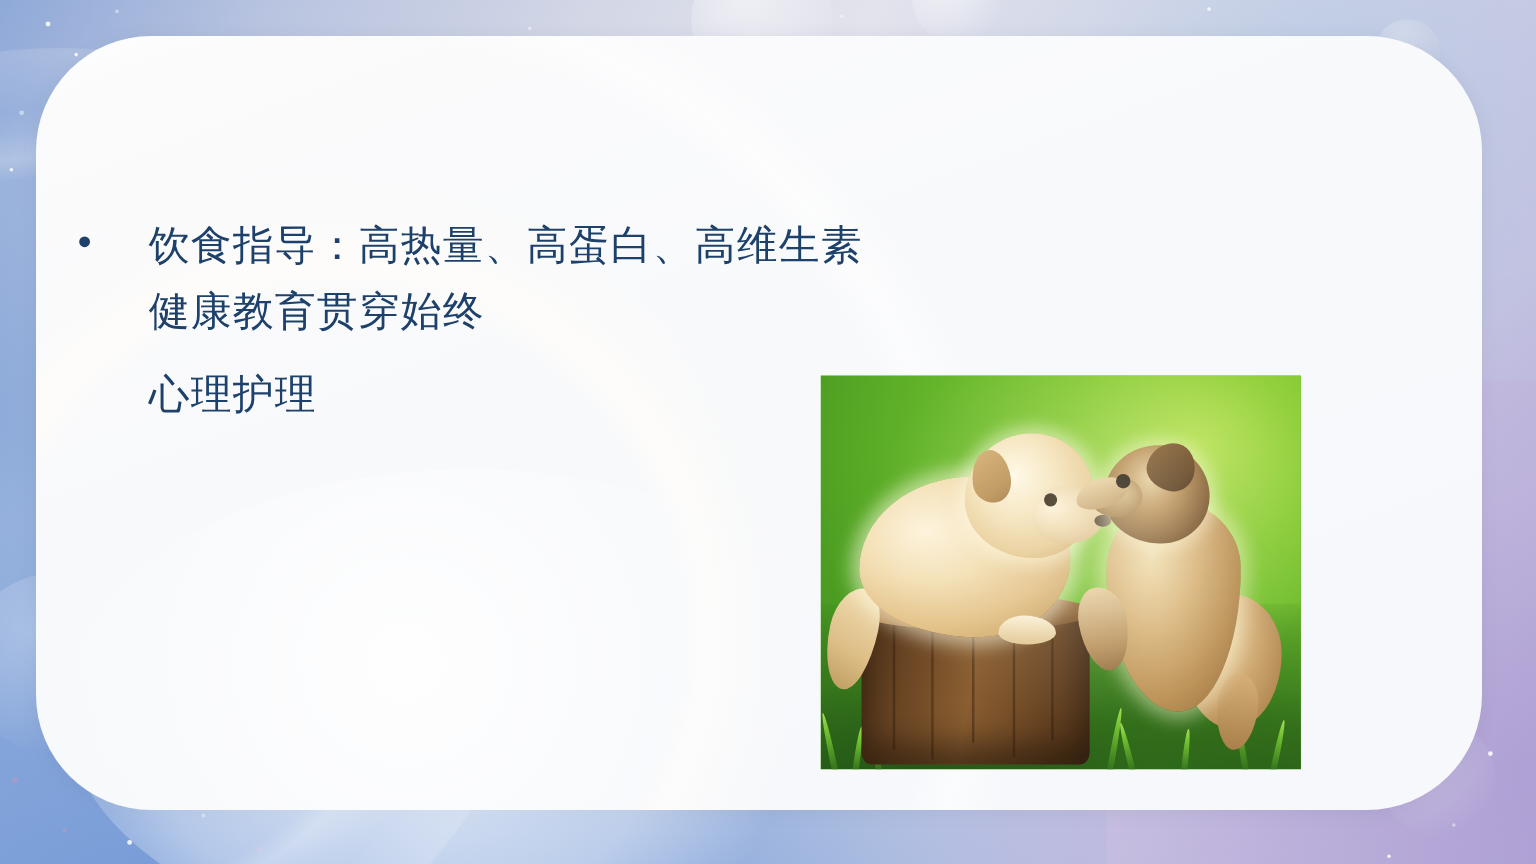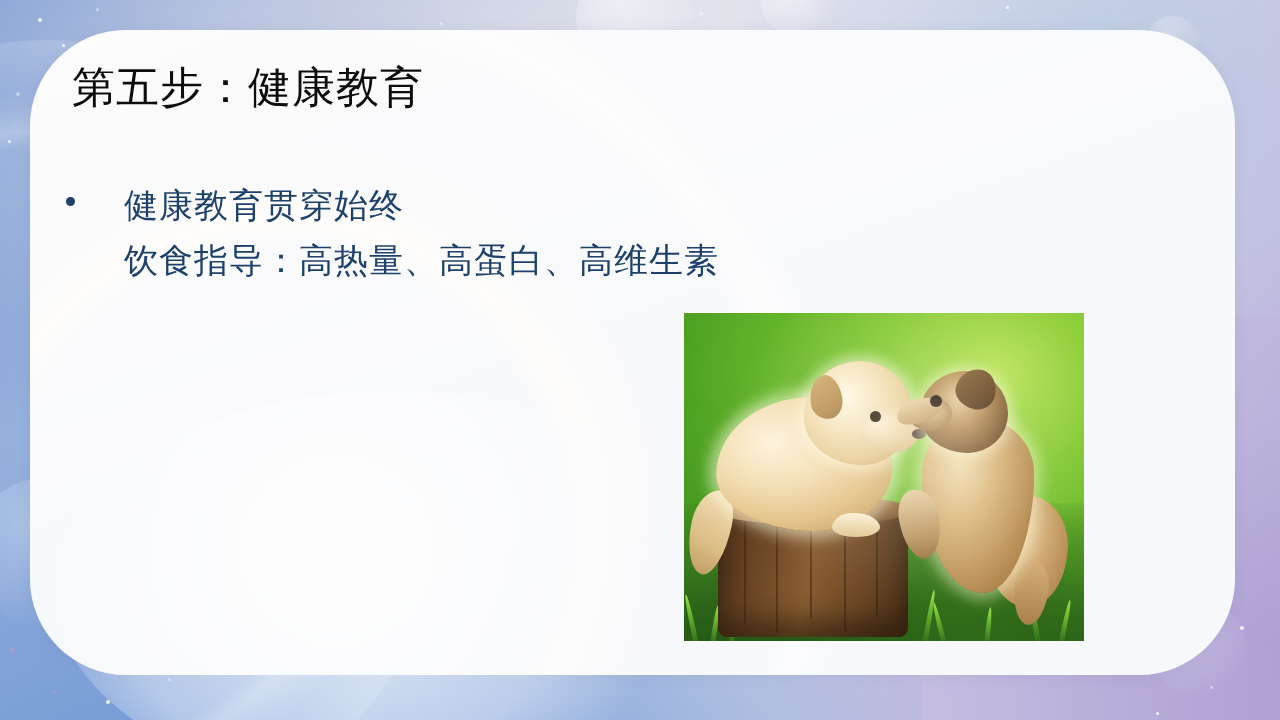--- a/index.html
+++ b/index.html
@@ -441,27 +441,27 @@
   <div class="sparkle" style="left:36px;top:600px;width:3px;height:3px;"></div>
   <div class="sparkle dim" style="left:1198px;top:560px;width:4px;height:4px;"></div>
   <div class="sparkle" style="left:1240px;top:626px;width:4px;height:4px;"></div>
   <div class="sparkle dim" style="left:1210px;top:686px;width:3px;height:3px;"></div>
   <div class="sparkle" style="left:1156px;top:712px;width:3px;height:3px;"></div>
 
   <div class="card">
     <div class="card-sheen"></div>
   </div>
 
-  <div class="slide-title">第五步：健康教育</div>
 
   <div class="body-block">
     <div class="bullet-dot"></div>
     <div class="body-lines">
+      <div class="ln">饮食指导：高热量、高蛋白、高维生素</div>
       <div class="ln">健康教育贯穿始终</div>
-      <div class="ln">饮食指导：高热量、高蛋白、高维生素</div>
+      <div class="ln spaced-above">心理护理</div>
     </div>
   </div>
 
   <div class="photo">
     <div class="ph-sky"></div>
     <div class="ph-grass"></div>
 
     <div class="blade" style="left:10px;height:52px;transform:rotate(-12deg);"></div>
     <div class="blade" style="left:26px;height:40px;transform:rotate(8deg);"></div>
     <div class="blade" style="left:46px;height:60px;transform:rotate(-6deg);"></div>

